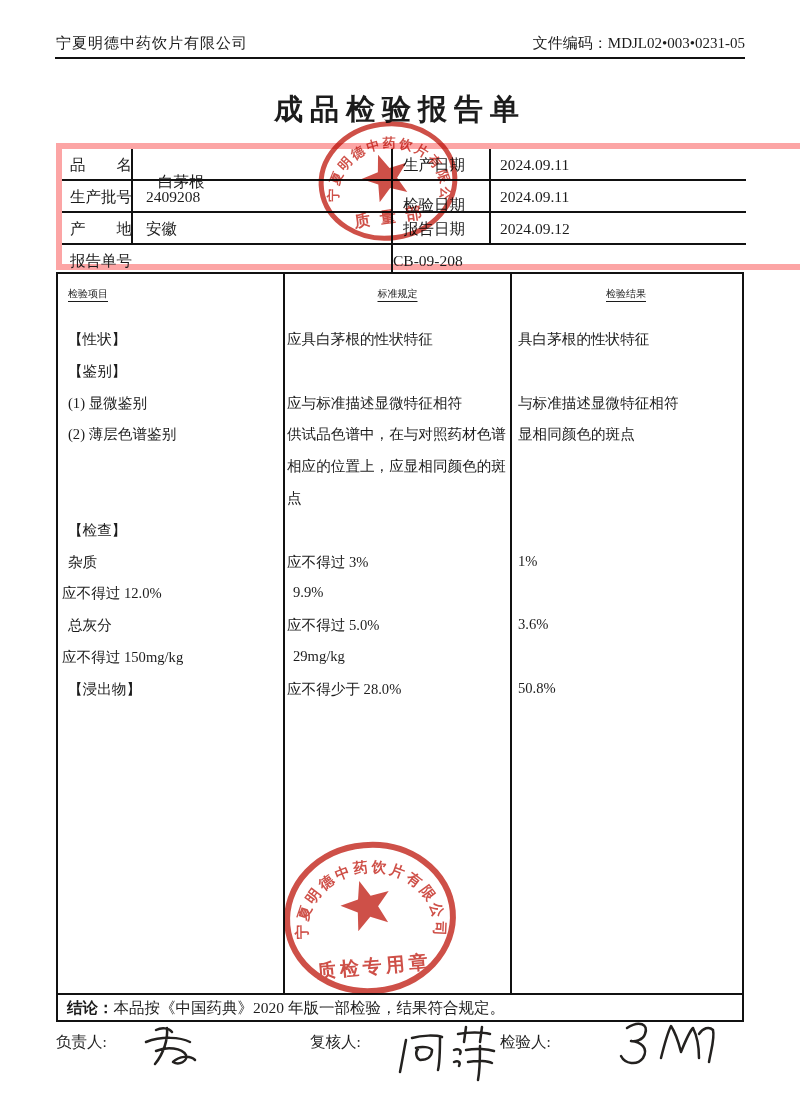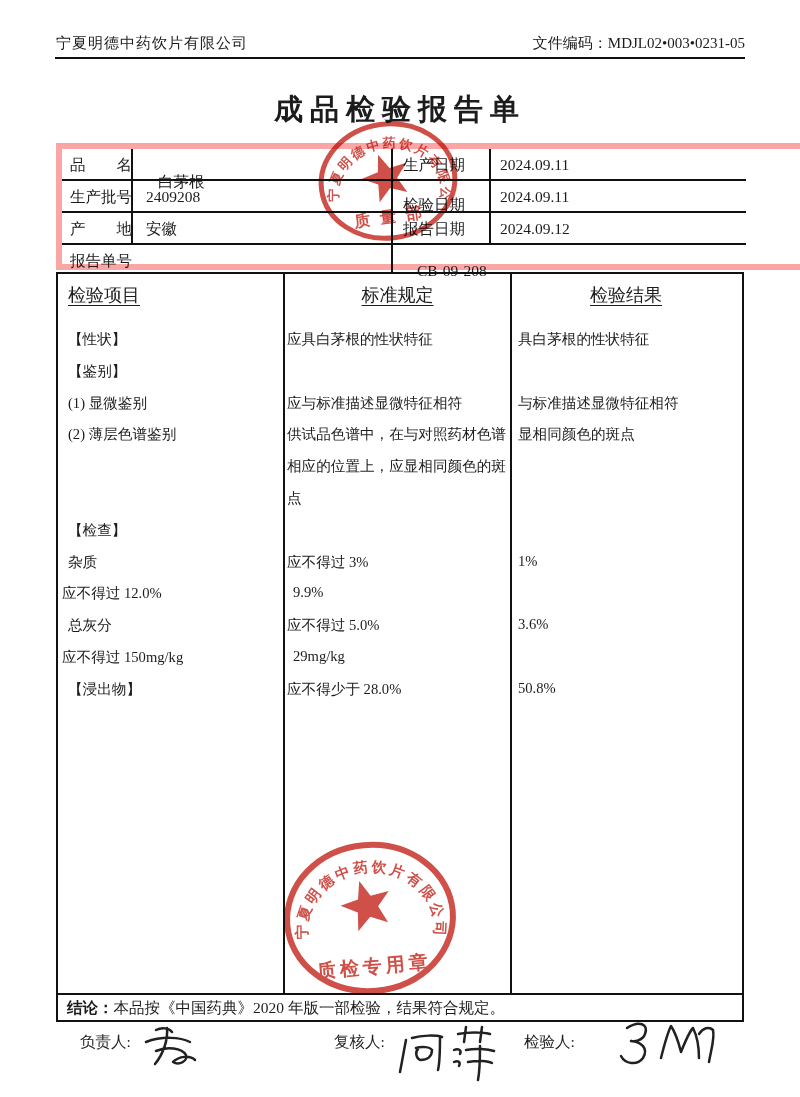--- a/index.html
+++ b/index.html
@@ -16,33 +16,33 @@
   
   .title{left:0;top:90px;width:800px;text-align:center;font-size:29px;font-weight:700;
          letter-spacing:7px;font-family:"Liberation Sans","DejaVu Sans",sans-serif;}
   
   .info-table{left:56px;top:143px;width:796px;height:127px;border:6px solid #fca5a5;box-sizing:border-box;}
   .line{position:absolute;background:#111;}
   .cell{position:absolute;height:32px;line-height:32px;font-size:15.5px;white-space:nowrap;}
   .jlabel{display:inline-block;width:62px;text-align:justify;text-align-last:justify;}
   
   .main-table{left:56px;top:272px;width:688px;height:723px;border:2px solid #111;box-sizing:border-box;}
-  .colhead{position:absolute;top:10px;height:22px;line-height:22px;font-size:18px;
-           text-decoration:underline;text-underline-offset:4px;white-space:nowrap;}
+  .colhead{position:absolute;top:10px;height:22px;line-height:22px;font-size:10px;
+           text-decoration:underline;text-underline-offset:4px;white-space:nowrap;font-family:Liberation Mono, monospace;}
   .rows{position:absolute;left:0;top:56px;width:100%;}
   .trow{display:flex;height:31.8px;font-size:14.6px;white-space:nowrap;}
   .tc1{width:225px;padding-left:10px;box-sizing:border-box;}
   .tc2{width:227px;padding-left:4px;box-sizing:border-box;}
   .tc3{width:230px;padding-left:8px;box-sizing:border-box;}
   
   .conclusion{left:56px;top:993px;width:688px;height:29px;border:2px solid #111;box-sizing:border-box;
               line-height:25px;font-size:15.5px;padding-left:9px;white-space:nowrap;}
   .bold{font-weight:700;}
   
-  .sig-label{font-size:15.5px;top:1032px;white-space:nowrap;margin-left:24px;}
+  .sig-label{font-size:15.5px;top:1032px;white-space:nowrap;}
   .sig-svg{position:absolute;}
   .sig-svg path{fill:none;stroke:#23211f;stroke-width:2.5;stroke-linecap:round;stroke-linejoin:round;}
   
   .stamp{mix-blend-mode:multiply;opacity:.88;color:#c8372e;}
   .stamp text{fill:currentColor;font-family:"Liberation Sans","DejaVu Sans",sans-serif;}
 </style>
 </head>
 <body>
 
 <div class="abs hdr-company">宁夏明德中药饮片有限公司</div>
@@ -68,21 +68,21 @@
   <div class="cell" style="left:84px;top:32px;">2409208</div>
   <div class="cell" style="left:341px;top:22px;margin-top:18px;">检验日期</div>
   <div class="cell" style="left:438px;top:32px;">2024.09.11</div>
 
   <div class="cell" style="left:8px;top:64px;"><span class="jlabel">产地</span></div>
   <div class="cell" style="left:84px;top:64px;">安徽</div>
   <div class="cell" style="left:341px;top:64px;">报告日期</div>
   <div class="cell" style="left:438px;top:64px;">2024.09.12</div>
 
   <div class="cell" style="left:8px;top:96px;">报告单号</div>
-  <div class="cell" style="left:355px;top:96px;margin-top:10px;">CB-09-208</div>
+  <div class="cell" style="left:331px;top:96px;">CB-09-208</div>
 </div>
 
 <div class="abs main-table">
   <div class="line" style="left:225px;top:0;width:2px;height:719px;"></div>
   <div class="line" style="left:452px;top:0;width:2px;height:719px;"></div>
 
   <div class="colhead" style="left:10px;">检验项目</div>
   <div class="colhead" style="left:227px;width:225px;text-align:center;">标准规定</div>
   <div class="colhead" style="left:454px;width:228px;text-align:center;">检验结果</div>
 

